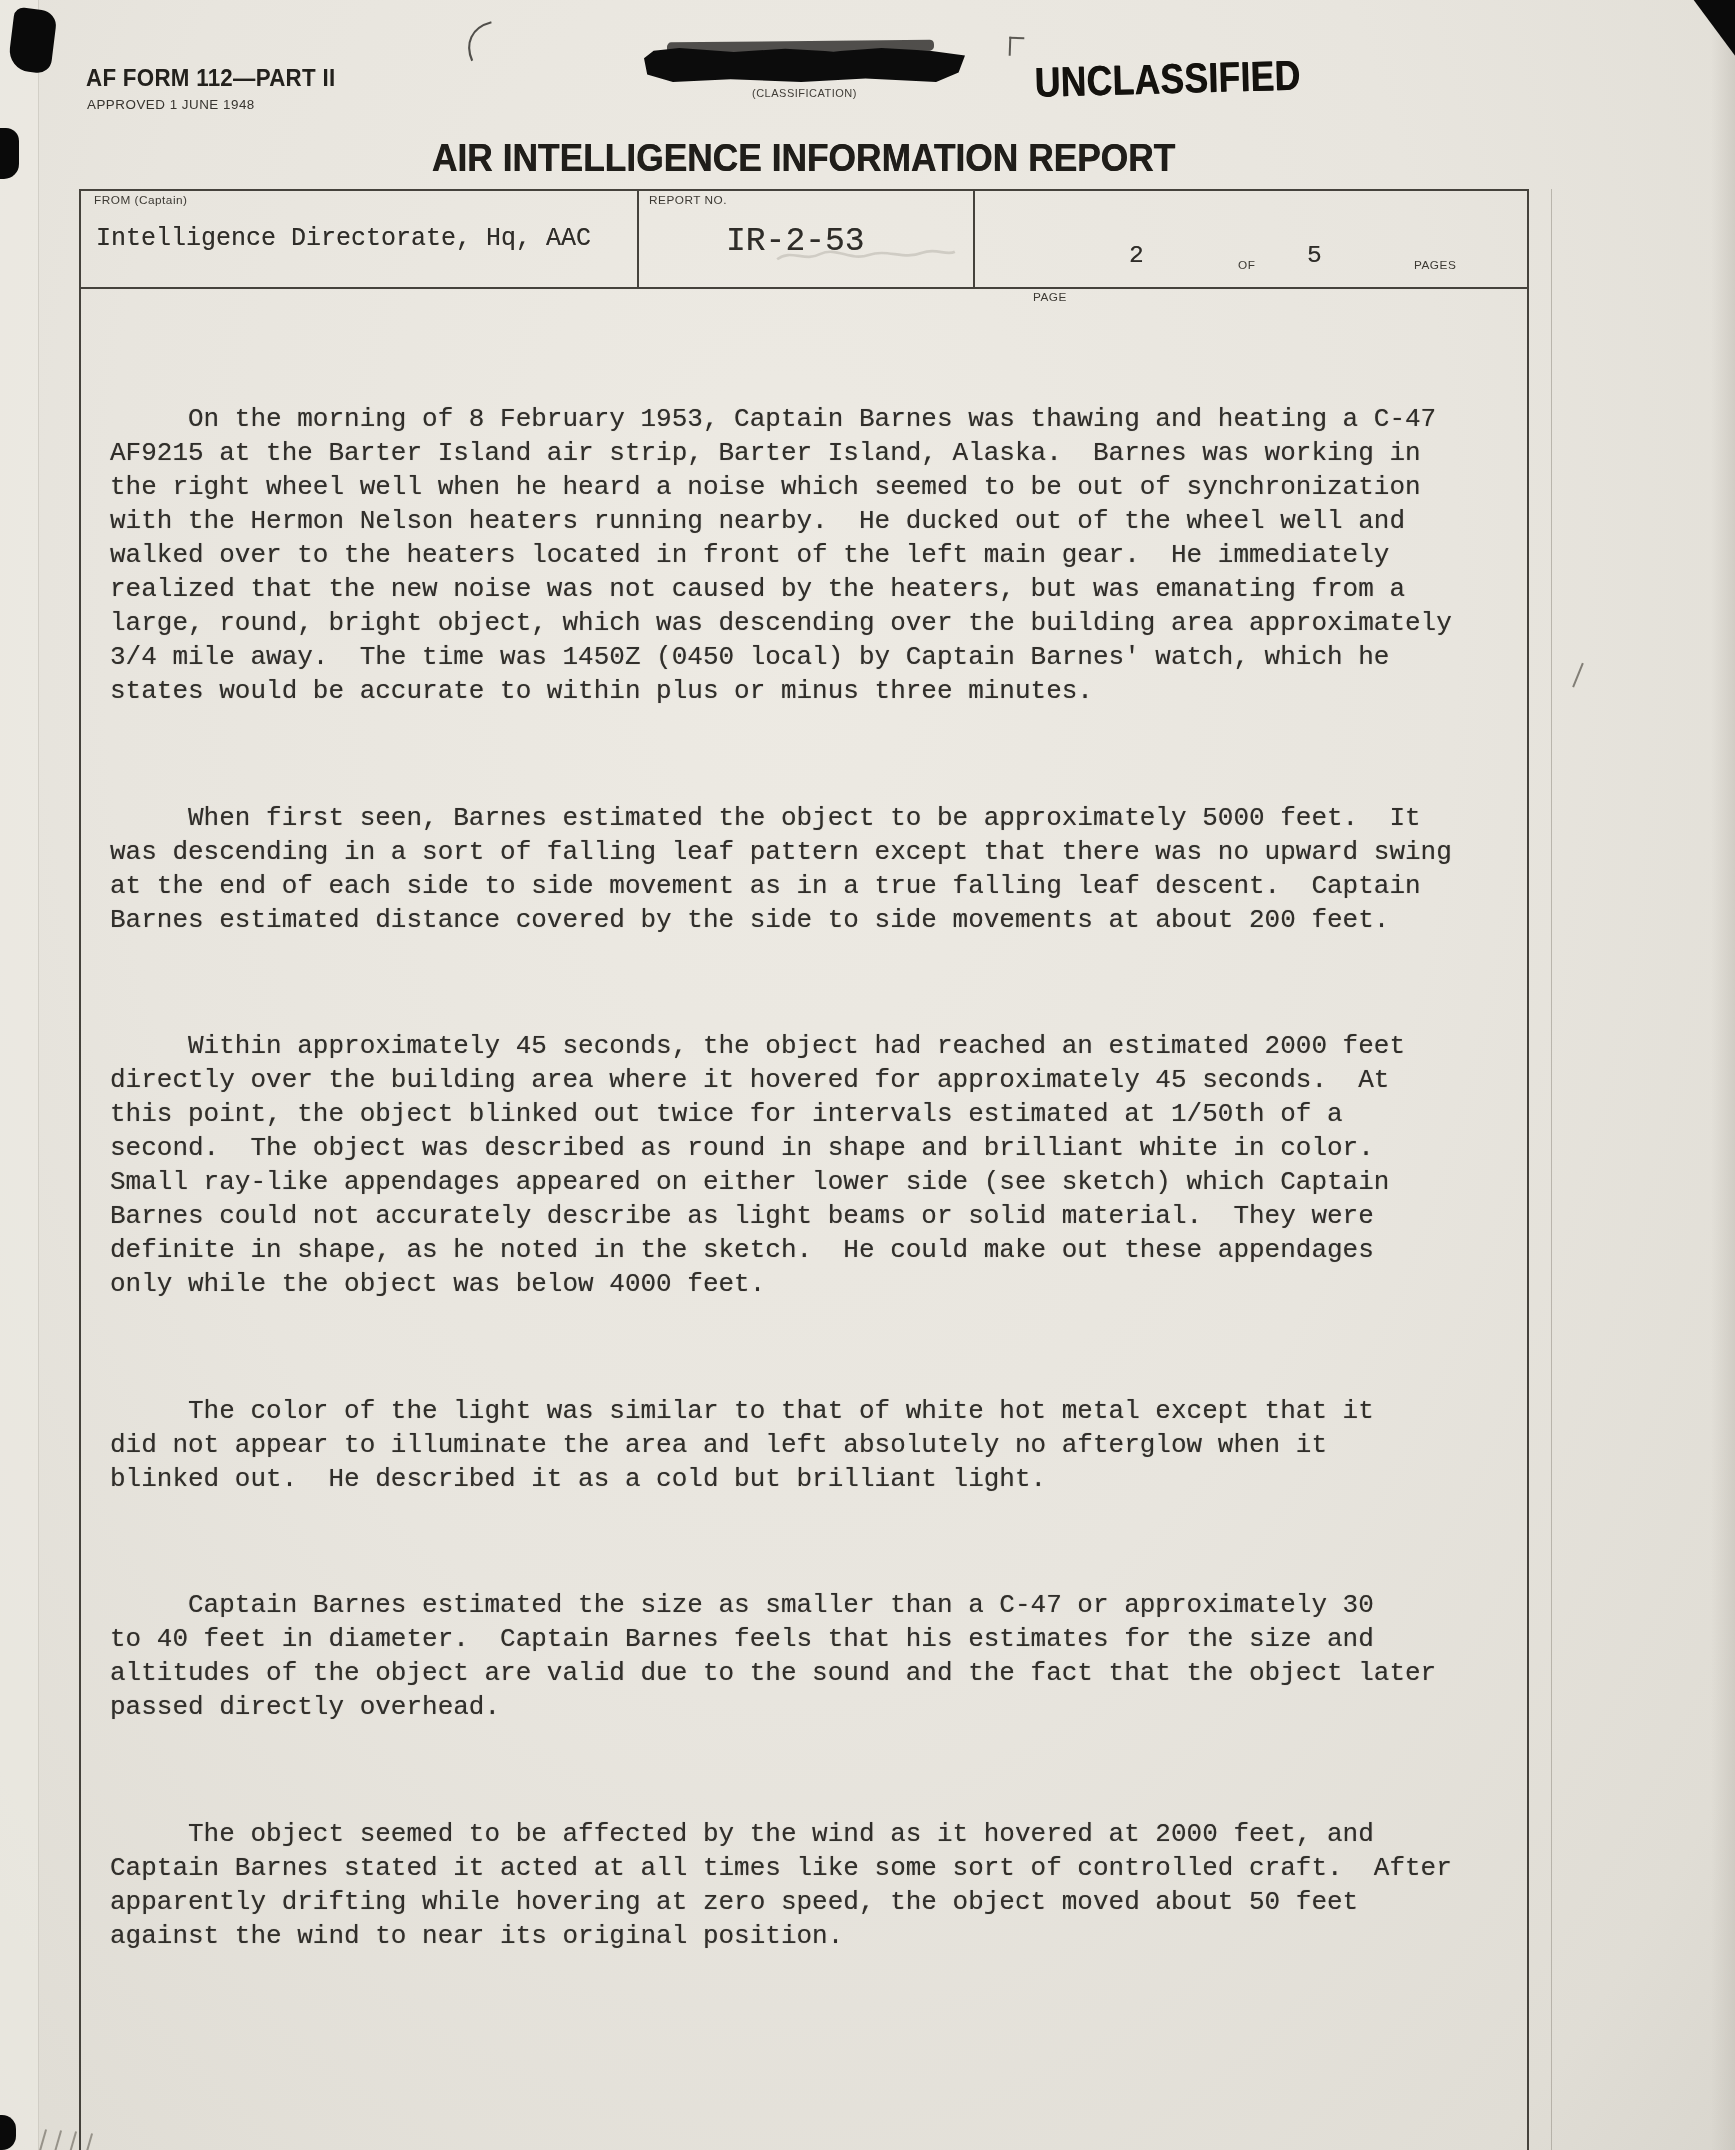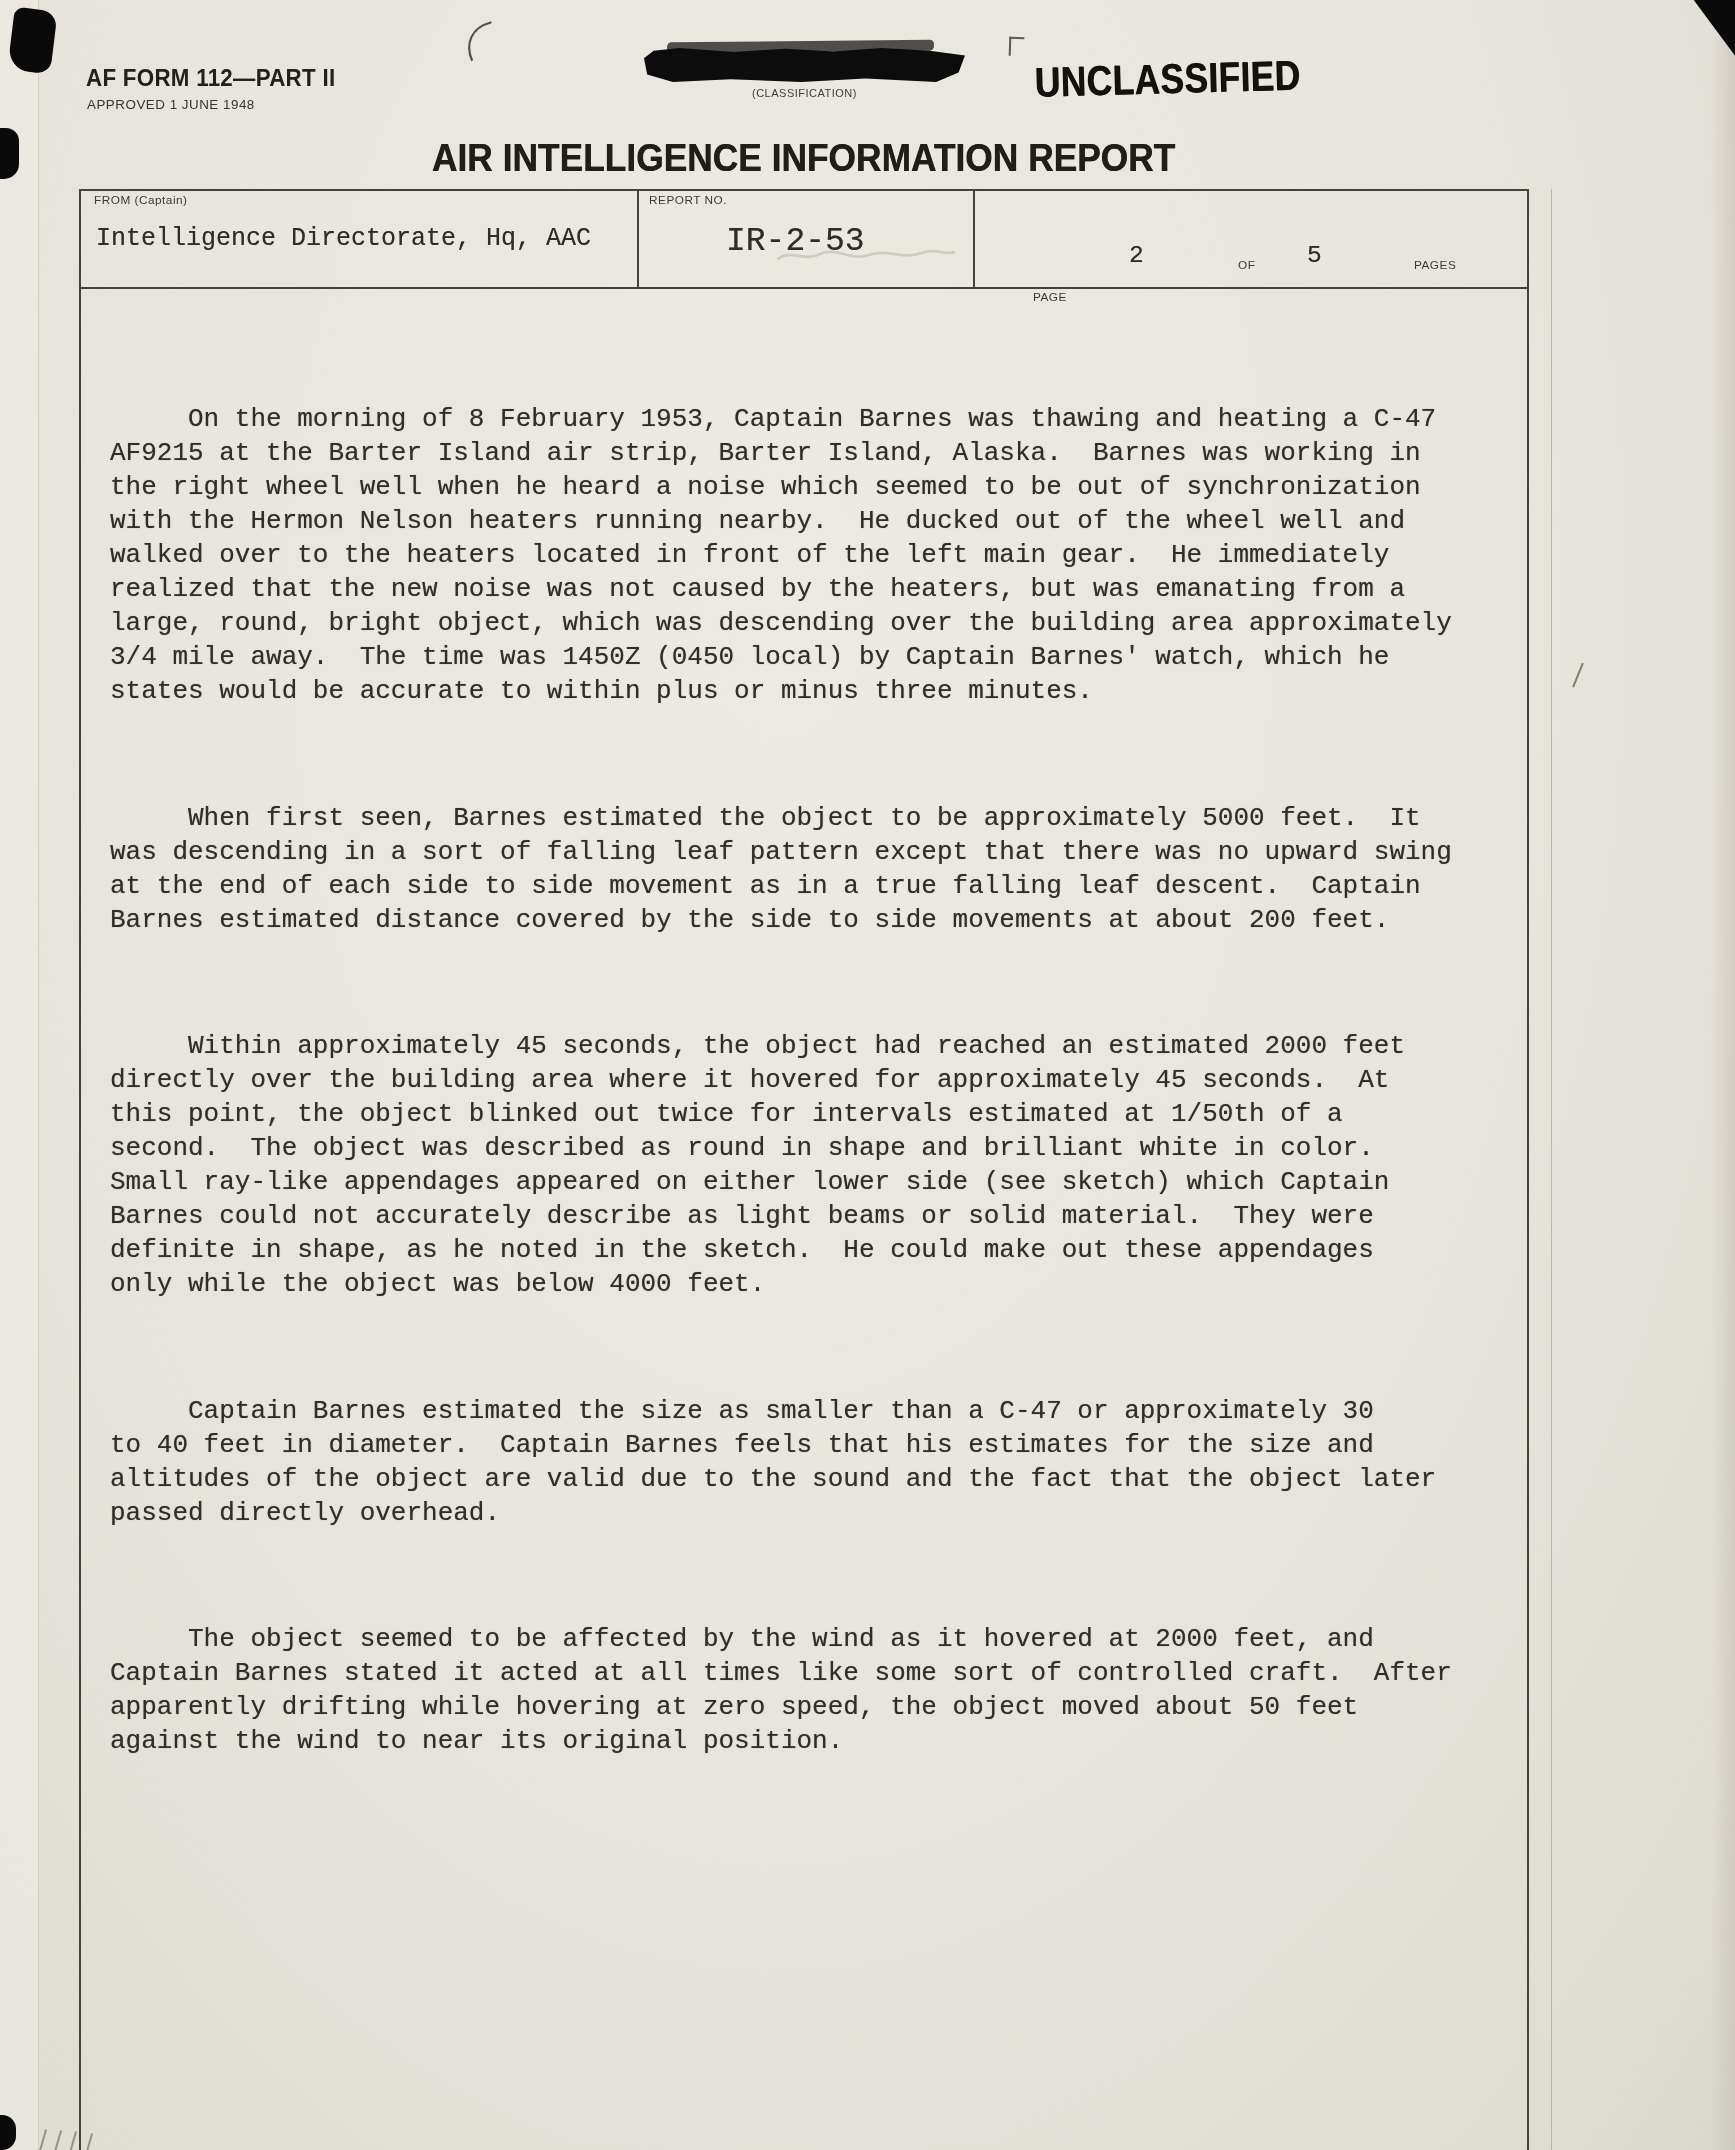--- a/index.html
+++ b/index.html
@@ -182,20 +182,23 @@
 at the end of each side to side movement as in a true falling leaf descent.  Captain
 Barnes estimated distance covered by the side to side movements at about 200 feet.</p>
     <p>     Within approximately 45 seconds, the object had reached an estimated 2000 feet
 directly over the building area where it hovered for approximately 45 seconds.  At
 this point, the object blinked out twice for intervals estimated at 1/50th of a
 second.  The object was described as round in shape and brilliant white in color.
 Small ray-like appendages appeared on either lower side (see sketch) which Captain
 Barnes could not accurately describe as light beams or solid material.  They were
 definite in shape, as he noted in the sketch.  He could make out these appendages
 only while the object was below 4000 feet.</p>
+    <p>     The color of the light was similar to that of white hot metal except that it
+did not appear to illuminate the area and left absolutely no afterglow when it
+blinked out.  He described it as a cold but brilliant light.</p>
     <p>     Captain Barnes estimated the size as smaller than a C-47 or approximately 30
 to 40 feet in diameter.  Captain Barnes feels that his estimates for the size and
 altitudes of the object are valid due to the sound and the fact that the object later
 passed directly overhead.</p>
     <p>     The object seemed to be affected by the wind as it hovered at 2000 feet, and
 Captain Barnes stated it acted at all times like some sort of controlled craft.  After
 apparently drifting while hovering at zero speed, the object moved about 50 feet
 against the wind to near its original position.</p>
     
     

